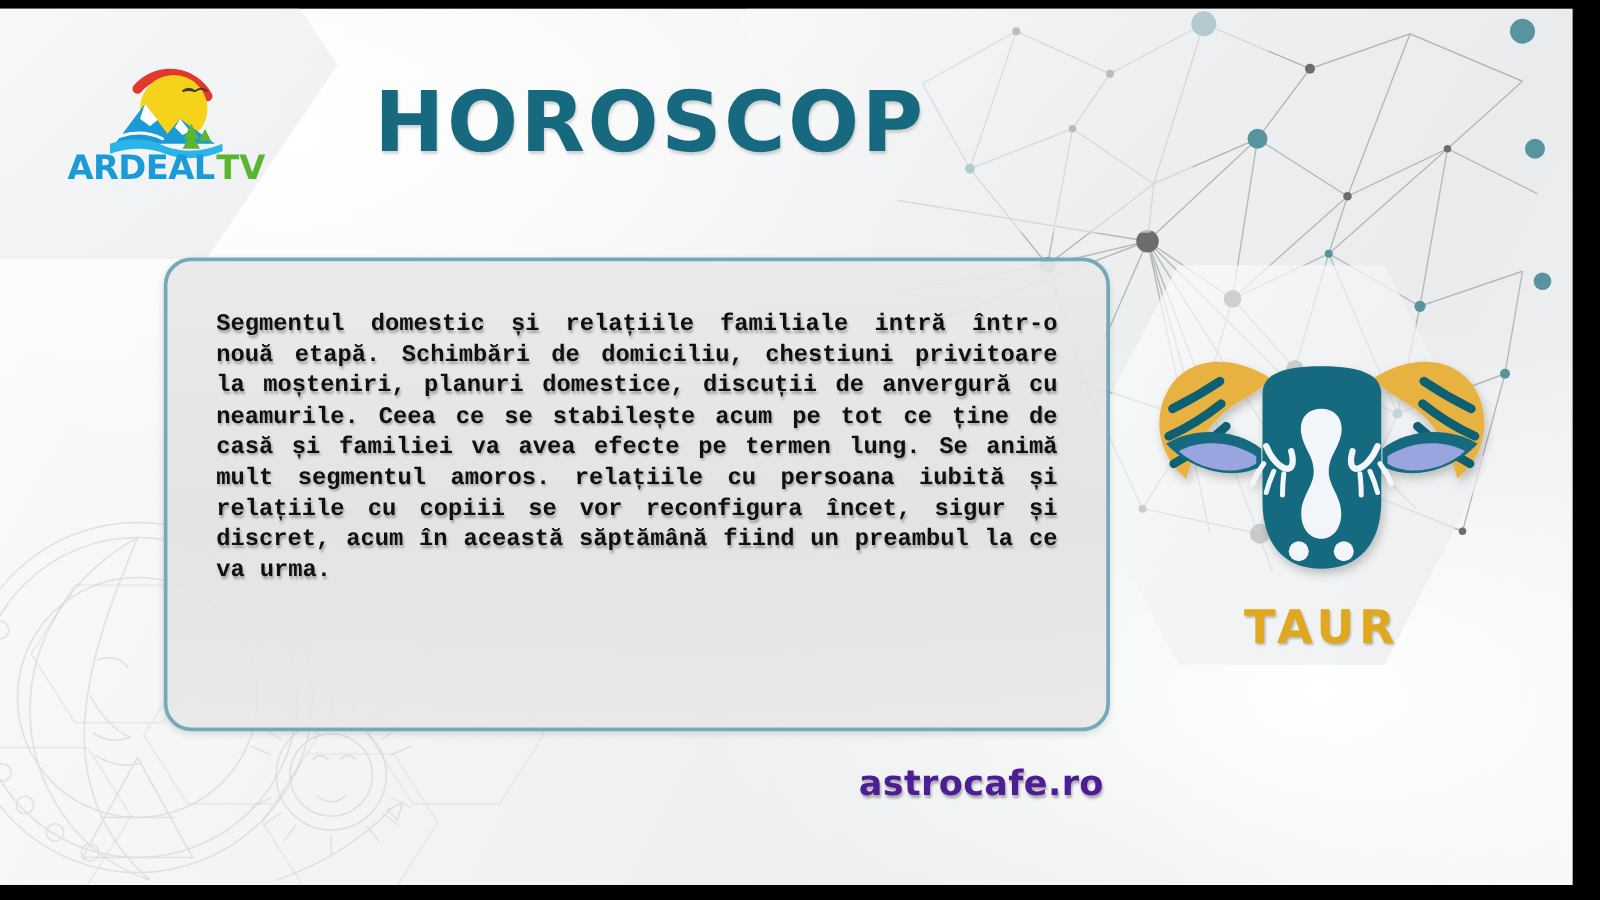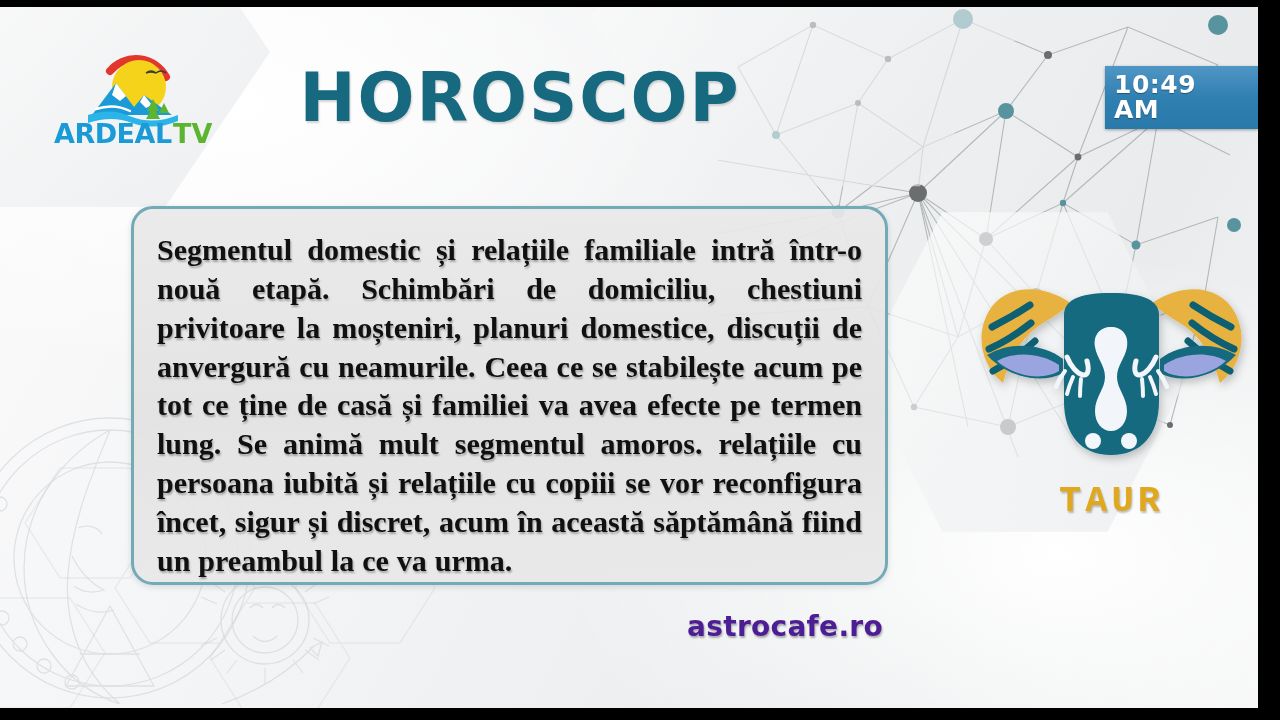--- a/index.html
+++ b/index.html
@@ -64,29 +64,29 @@
   
   #text-card{
     position:absolute;left:131px;top:199px;width:757px;height:379px;
     box-sizing:border-box;
     border:3px solid #72aab8;border-radius:22px;
     background:linear-gradient(180deg,rgba(233,233,233,.93) 0%,rgba(226,226,226,.93) 55%,rgba(232,232,232,.9) 100%);
     box-shadow:0 2px 6px rgba(0,0,0,.12);
     padding:22px 23px 16px 23px;
   }
   #horoscope-text{
-    margin:0;font-size:30px;font-weight:bold;color:#101010;
+    margin:16px;font-size:19px;font-weight:bold;color:#101010;
     line-height:1.295;text-align:justify;text-justify:inter-word;
     text-shadow:1px 2px 2px rgba(0,0,0,.30);
-    font-family:Liberation Serif, serif;
+    font-family:Liberation Mono, monospace;
     hyphens:none;word-spacing:.5px;
   }
 
   
-  #zodiac{position:absolute;left:959px;top:212px;width:305px;height:330px;font-family:Liberation Mono, monospace;}
+  #zodiac{position:absolute;left:905px;top:212px;width:305px;height:330px;}
   #zodiac-art{width:100%;height:262px;display:block;}
   #zodiac-name{
     text-align:center;font-size:37px;font-weight:bold;color:#e0a81e;
     letter-spacing:4px;line-height:1;margin-top:2px;
     text-shadow:1px 2px 2px rgba(0,0,0,.25);
   }
 
   
   #source-credit{
     position:absolute;left:640px;top:603px;width:290px;text-align:center;
@@ -249,21 +249,20 @@
 
         <text x="14" y="92" font-family="DejaVu Sans, Liberation Sans, sans-serif" font-size="27" font-weight="bold" fill="#1a9bd7" letter-spacing="-0.5">ARDEAL</text>
         <text x="133" y="92" font-family="DejaVu Sans, Liberation Sans, sans-serif" font-size="27" font-weight="bold" fill="#5cb531">TV</text>
       </svg>
     </div>
 
     <div id="title-block">
       <div id="page-title">HOROSCOP</div>
     </div>
 
-    <div id="clock-badge">10:49 AM</div>
 
     <div id="text-card">
       <p id="horoscope-text">Segmentul domestic și relațiile familiale intră într-o nouă etapă. Schimbări de domiciliu, chestiuni privitoare la moșteniri, planuri domestice, discuții de anvergură cu neamurile. Ceea ce se stabilește acum pe tot ce ține de casă și familiei va avea efecte pe termen lung. Se animă mult segmentul amoros. relațiile cu persoana iubită și relațiile cu copiii se vor reconfigura încet, sigur și discret, acum în această săptămână fiind un preambul la ce va urma.</p>
     </div>
 
     <div id="zodiac">
       <svg id="zodiac-art" viewBox="0 0 305 262">
         <defs>
           <filter id="softshadow" x="-25%" y="-25%" width="150%" height="150%">
             <feDropShadow dx="2" dy="4" stdDeviation="4" flood-color="#000000" flood-opacity="0.22"></feDropShadow>

